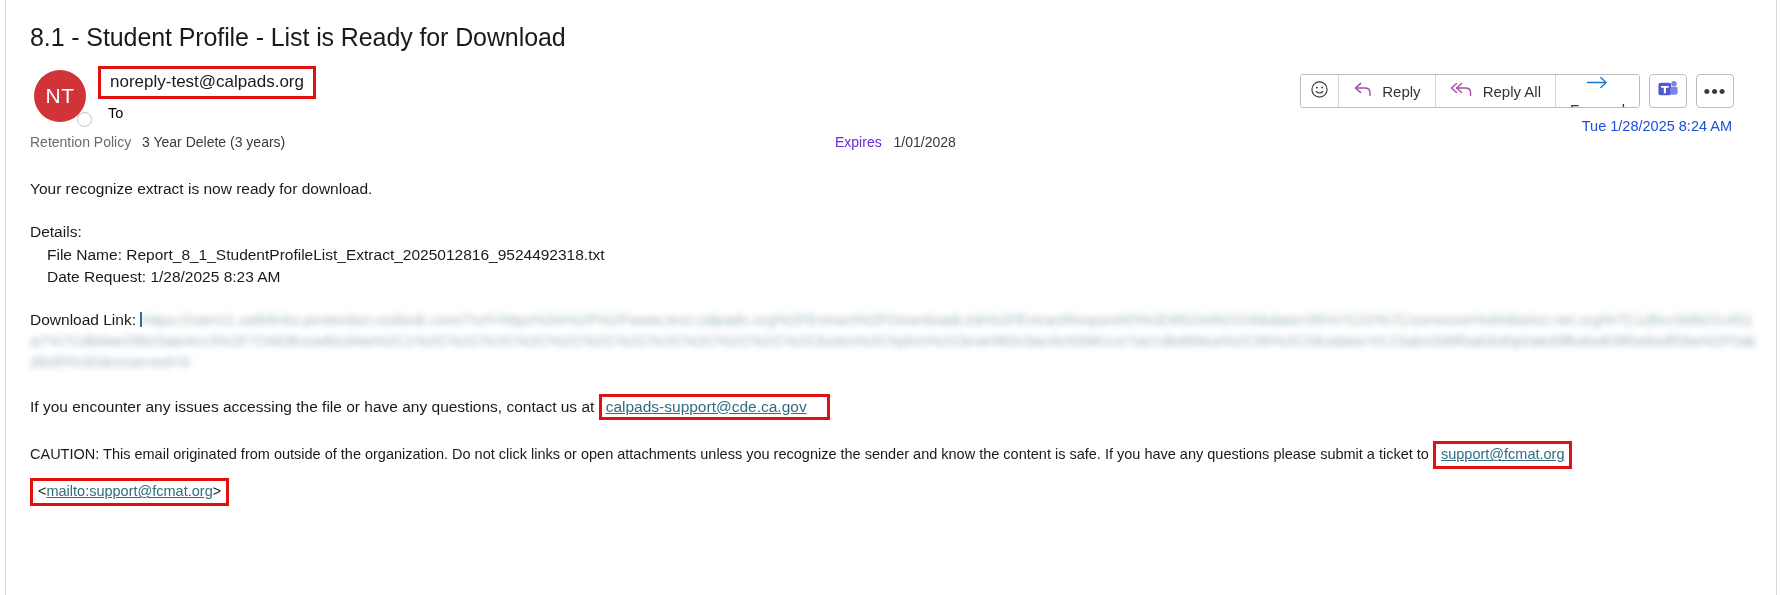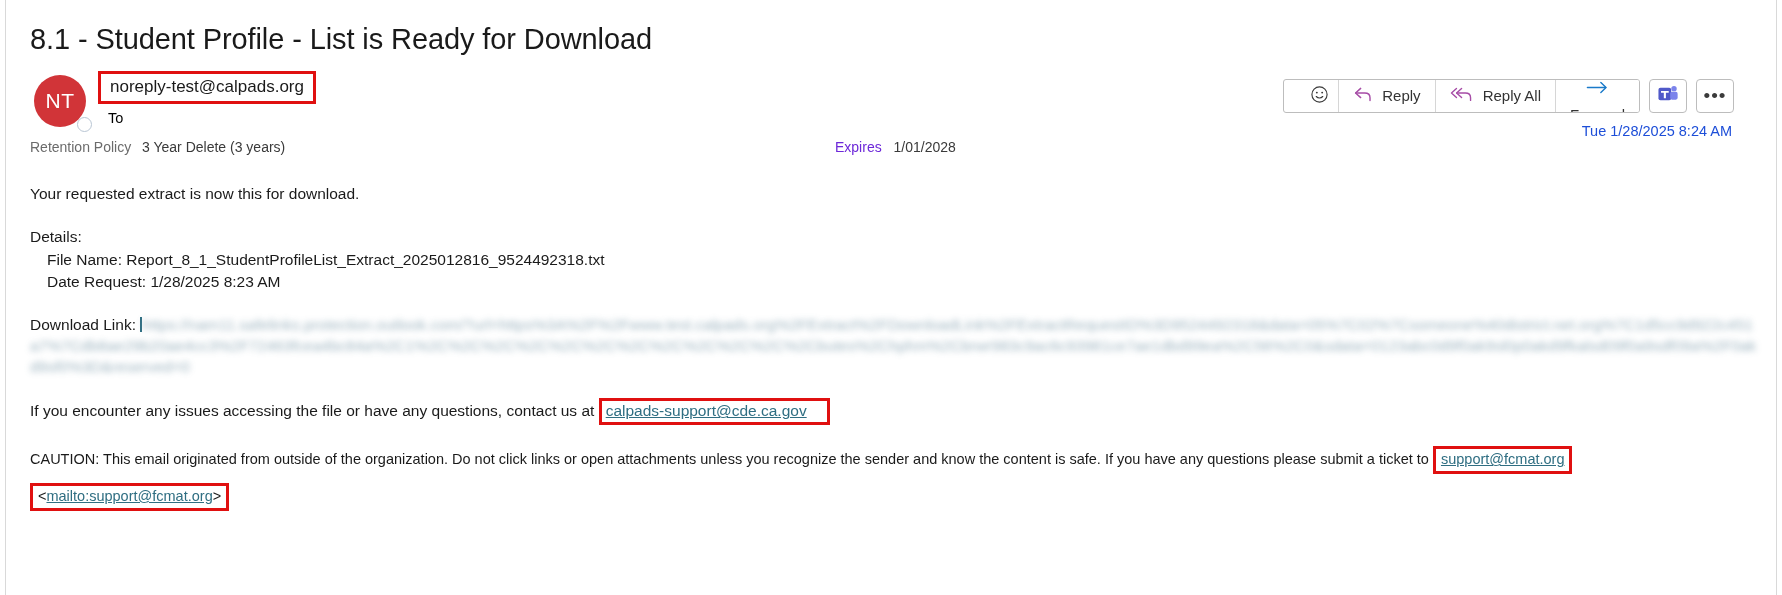--- a/index.html
+++ b/index.html
@@ -21,21 +21,21 @@
   .edge-rule-right { position:absolute; right:5px; top:0; width:1px; height:595px; background:#d9d9d9; }
 
   .reading-pane {
     position: relative;
     width: 1782px; height: 595px;
     padding: 0 24px 0 30px;
   }
 
   
   .subject {
-    font-size: 29px;
+    font-size: 25px;
     font-weight: 400;
     color: #1a1a1a;
     letter-spacing: -0.1px;
     padding-top: 22px;
     line-height: 1.2;
   }
 
   
   .header-row {
     position: relative;
@@ -94,21 +94,20 @@
     align-items: center;
     gap: 9px;
   }
   .btn-group {
     display: flex;
     border: 1px solid #bdbdbd;
     border-radius: 3px;
     background: #ffffff;
     height: 34px;
     overflow: hidden;
-    padding-left: 17px;
   }
   .tb-btn {
     display: flex;
     align-items: center;
     gap: 8px;
     padding: 0 14px;
     height: 100%;
     background: #ffffff;
     border: none;
     border-right: 1px solid #d6d6d6;
@@ -301,21 +300,21 @@
     <span class="retention-val">3 Year Delete (3 years)</span>
     <span class="expires-wrap">
       <span class="expires-label">Expires</span>
       <span class="expires-val">1/01/2028</span>
     </span>
   </div>
 
   <div class="mail-body">
 
 
-    <p>Your requested extract is now this for download.</p>
+    <p>Your recognize extract is now ready for download.</p>
 
     <div class="details-list">
       <div class="tight">Details:</div>
       <div class="indent">File Name: Report_8_1_StudentProfileList_Extract_2025012816_9524492318.txt</div>
       <div class="indent">Date Request: 1/28/2025 8:23 AM</div>
     </div>
 
     <p class="dl-row"><span>Download Link: </span><span class="dl-bar"></span><span class="redacted-link">https://nam11.safelinks.protection.outlook.com/?url=https%3A%2F%2Fwww.test.calpads.org%2FExtract%2FDownloadLink%2FExtractRequestID%3D9524492318&amp;data=05%7C02%7Csomeone%40district.net.org%7C1d5cc9d922c451a7%7Cdb8ae29b20ae4cc3%2F72463fcea4bc84a%2C1%2C%2C%2C%2C%2C%2C%2C%2C%2C%2C%2C%2Cbutes%2Chphm%2Cbrwr983c9ac6c93981ce7ae1dbd99ea%2C56%2C0&amp;sdata=0123abc0d9f0ak9sl0p0akd9fkalsd09f0a9sdf09a%2F0akd9sf0%3D&amp;reserved=0</span></p>
 
     <p><span>If you encounter any issues accessing the file or have any questions, contact us at </span><span class="redbox"><a class="link" href="#">calpads-support@cde.ca.gov</a></span></p>

